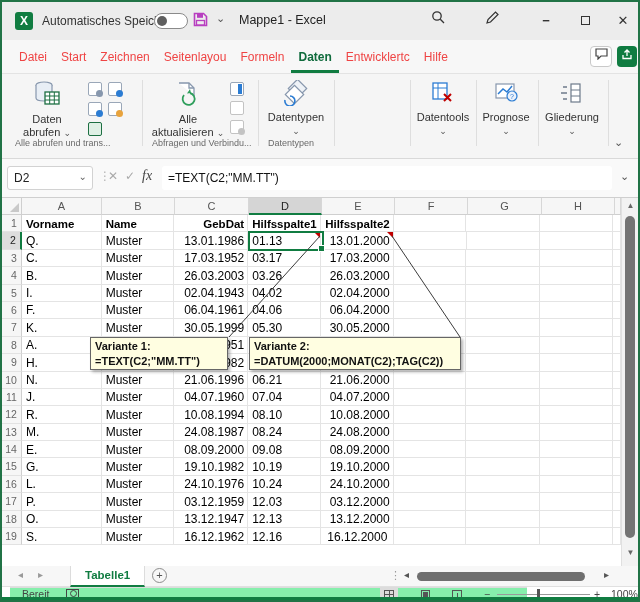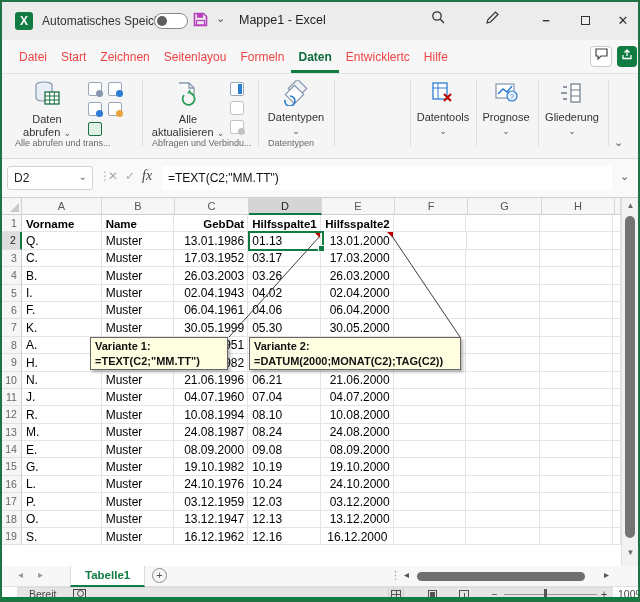--- a/index.html
+++ b/index.html
@@ -74,21 +74,21 @@
   #vscroll .arr{position:absolute;left:0;width:17px;text-align:center;font-size:8px;color:#666;}
   #vthumb{position:absolute;left:3px;top:18px;width:10px;height:322px;background:#747474;border-radius:5px;}
   
   #sheettabs{position:absolute;left:0;top:564px;width:636px;height:21px;background:#f7f7f7;border-bottom:1px solid #e0e0e0;}
   .nav-arr{position:absolute;top:3px;font-size:10px;color:#9a9a9a;}
   #tab-active{position:absolute;left:68px;top:0;height:21px;padding:3px 14px;background:#fff;border-left:1px solid #dcdcdc;border-right:1px solid #dcdcdc;border-bottom:2px solid #107C41;font-size:11.5px;font-weight:bold;color:#107C41;}
   #add-sheet{position:absolute;left:150px;top:2px;width:15px;height:15px;border:1px solid #8c8c8c;border-radius:50%;text-align:center;line-height:13px;font-size:11px;color:#555;}
   #hs-dots{position:absolute;left:388px;top:3px;color:#9a9a9a;font-size:11px;}
   #hthumb{position:absolute;left:415px;top:6px;width:168px;height:9px;border-radius:5px;background:#6f6f6f;}
   
-  #statusbar{position:absolute;left:15px;top:585px;width:596px;height:13px;background:#e5e5e5;border-top:1px solid #dcdcdc;font-size:10.5px;color:#444;}
+  #statusbar{position:absolute;left:8px;top:585px;width:517px;height:13px;background:#86efac;border-top:1px solid #dcdcdc;font-size:10.5px;color:#444;}
   #greenstrip{position:absolute;left:0;top:595px;width:636px;height:3px;background:#107C41;}
   #status-ready{position:absolute;left:12px;top:0px;}
   #macro-ico{position:absolute;left:56px;top:1px;width:13px;height:10px;border:1px solid #444;}
   #macro-ico:after{content:"";position:absolute;right:1px;bottom:1px;width:5px;height:5px;border:1px solid #444;border-radius:50%;}
   .viewbtn{position:absolute;top:0px;width:18px;height:13px;text-align:center;}
   .viewbtn.active{background:#dcdcdc;}
   .vb-grid{display:inline-block;width:10px;height:9px;margin-top:2px;border:1px solid #555;background:linear-gradient(#555,#555) 50% 0/1px 100% no-repeat,linear-gradient(#555,#555) 0 50%/100% 1px no-repeat;}
   .vb-page{display:inline-block;width:9px;height:9px;margin-top:2px;border:1px solid #555;background:linear-gradient(#555,#555) 50% 50%/5px 5px no-repeat;}
   .vb-break{display:inline-block;width:10px;height:9px;margin-top:2px;border:1px solid #555;background:linear-gradient(#555,#555) 50% 100%/1px 5px no-repeat;}
   #zoom-minus{position:absolute;left:474px;top:0;}

